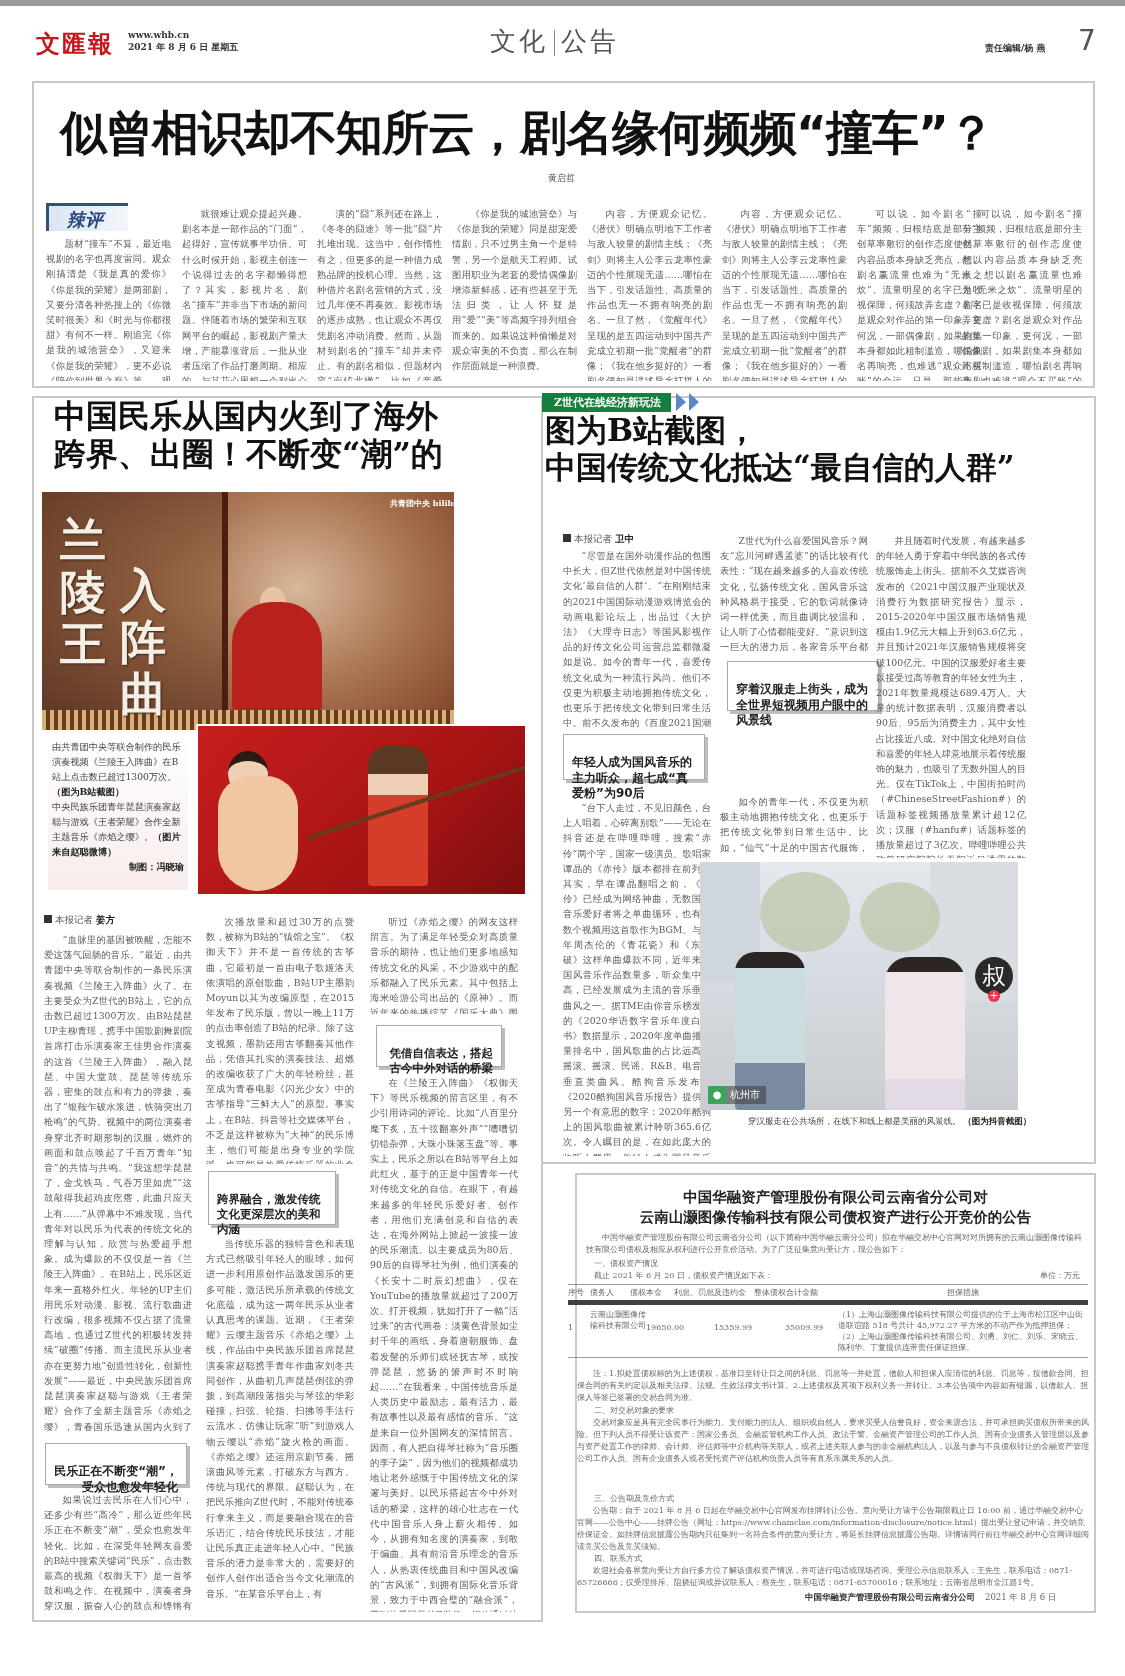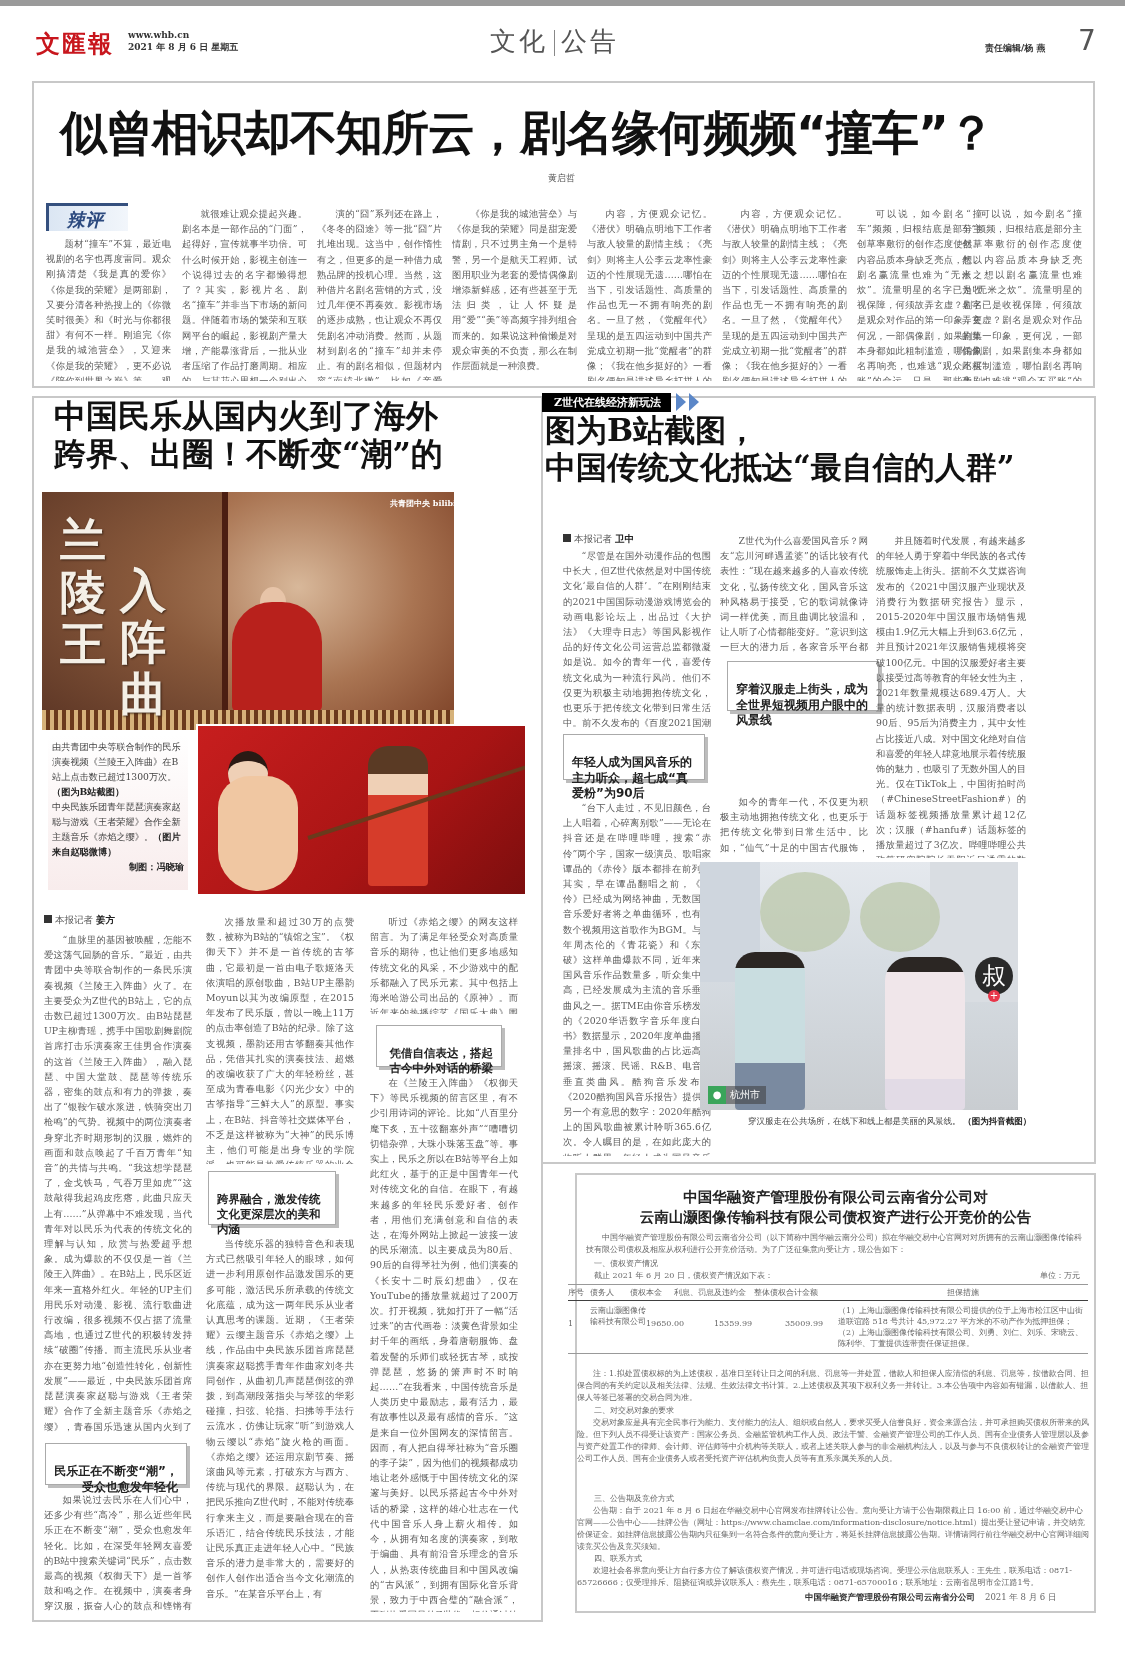--- a/index.html
+++ b/index.html
@@ -29,21 +29,21 @@
   .col-text { position: absolute; font-size: 9.3px; line-height: 15.2px; color: #5a5a5a; text-align: justify; overflow: hidden; }
   .col-text p { text-indent: 2em; }
 
   .tag-rating { position: absolute; left: 46px; top: 203px; width: 82px; height: 28px; background: linear-gradient(90deg,#dbe6f3,#f2f6fb); border-left: 3px solid #35507e; border-top: 3px solid #35507e; }
   .tag-rating span { position: absolute; left: 18px; top: 2px; font-size: 18px; font-weight: bold; color: #2c4a7f; font-style: italic; }
 
   .headline-serif { position: absolute; font-family: "DejaVu Serif", serif; font-weight: bold; color: #111; line-height: 1.2; }
   #h-left { left: 54px; top: 397px; font-size: 32px; }
   #h-right { left: 545px; top: 412px; font-size: 31px; }
 
-  .kicker { position: absolute; left: 542px; top: 393px; height: 19px; background: #000000; color: #fff; font-size: 11px; line-height: 19px; padding: 0 10px 0 12px; font-weight: bold; }
+  .kicker { position: absolute; left: 542px; top: 393px; height: 19px; background: #15803d; color: #fff; font-size: 11px; line-height: 19px; padding: 0 10px 0 12px; font-weight: bold; }
   .kicker-arrow { position: absolute; top: 393px; width: 0; height: 0; border-top: 9.5px solid transparent; border-bottom: 9.5px solid transparent; border-left: 10px solid #5b87c8; }
 
   
   .photo { position: absolute; overflow: hidden; }
   #photo-drum { left: 42px; top: 492px; width: 412px; height: 238px; background: radial-gradient(ellipse at 70% 40%, #b88a66 0%, #8a5a3c 45%, #5a3424 100%); }
   .drum { position: absolute; left: 180px; top: 0; width: 240px; height: 238px; background: radial-gradient(ellipse at 30% 40%, #d8b89a 0%, #a97452 50%, #7a3e24 100%); border-left: 6px solid #4b1e12; }
   .drum-rim { position: absolute; left: 0; top: 218px; width: 412px; height: 20px; background: repeating-linear-gradient(90deg,#d6b27a 0 4px,#6b3a1c 4px 8px); }
   .drummer { position: absolute; left: 190px; top: 110px; width: 90px; height: 110px; background: #b8211c; border-radius: 40px 40px 6px 6px; }
   .drummer-head { position: absolute; left: 218px; top: 95px; width: 26px; height: 30px; background: #e7c4a8; border-radius: 50%; }
   .calli { position: absolute; font-family: "DejaVu Serif", serif; font-weight: bold; color: #f4efe6; font-size: 46px; line-height: 52px; text-shadow: 1px 1px 2px #3b2416; }
@@ -79,21 +79,21 @@
   #sub-l3 { left: 45px; top: 1443px; width: 142px; height: 40px; font-size: 12px; text-align: right; }
 
   .reporter { position: absolute; font-size: 9.5px; color: #555; }
   .reporter b { color: #222; }
   .reporter .sq { display: inline-block; width: 8px; height: 8px; background: #333; margin-right: 3px; }
 
   
   .notice-title { position: absolute; left: 575px; top: 1187px; width: 521px; text-align: center; font-family: "DejaVu Sans", sans-serif; font-weight: bold; font-size: 14.5px; line-height: 20px; color: #222; }
   .notice-text { position: absolute; font-size: 8px; line-height: 12px; color: #666; }
   .notice-table { position: absolute; left: 568px; top: 1346px; width: 520px; border-top: 1px solid #999; border-bottom: 1px solid #999; font-size: 8px; color: #666; }
-  .notice-table .th { display: flex; padding: 2px 0; border-bottom: 1px solid #404040; }
+  .notice-table .th { display: flex; padding: 2px 0; border-bottom: 5px solid #404040; }
   .notice-table .td { display: flex; padding: 4px 0; }
   .notice-sign { position: absolute; left: 805px; top: 1592px; font-size: 8.5px; color: #333; font-weight: bold; }
   .notice-sign span { font-weight: normal; color: #666; margin-left: 10px; }
 </style>
 </head>
 <body>
 
 <div class="topbar"></div>
 
 <div class="masthead">

